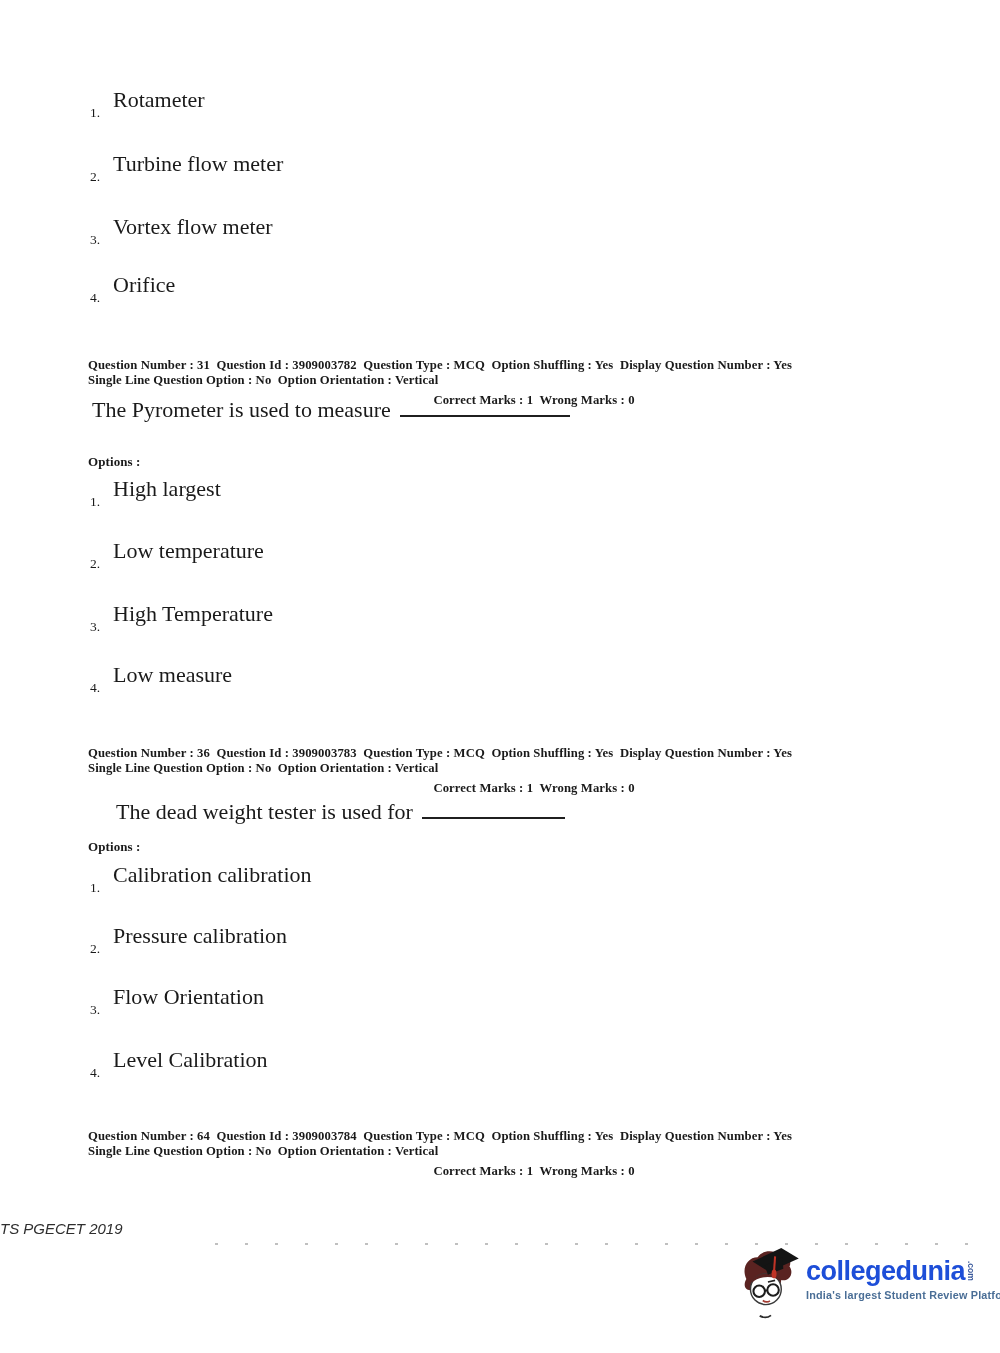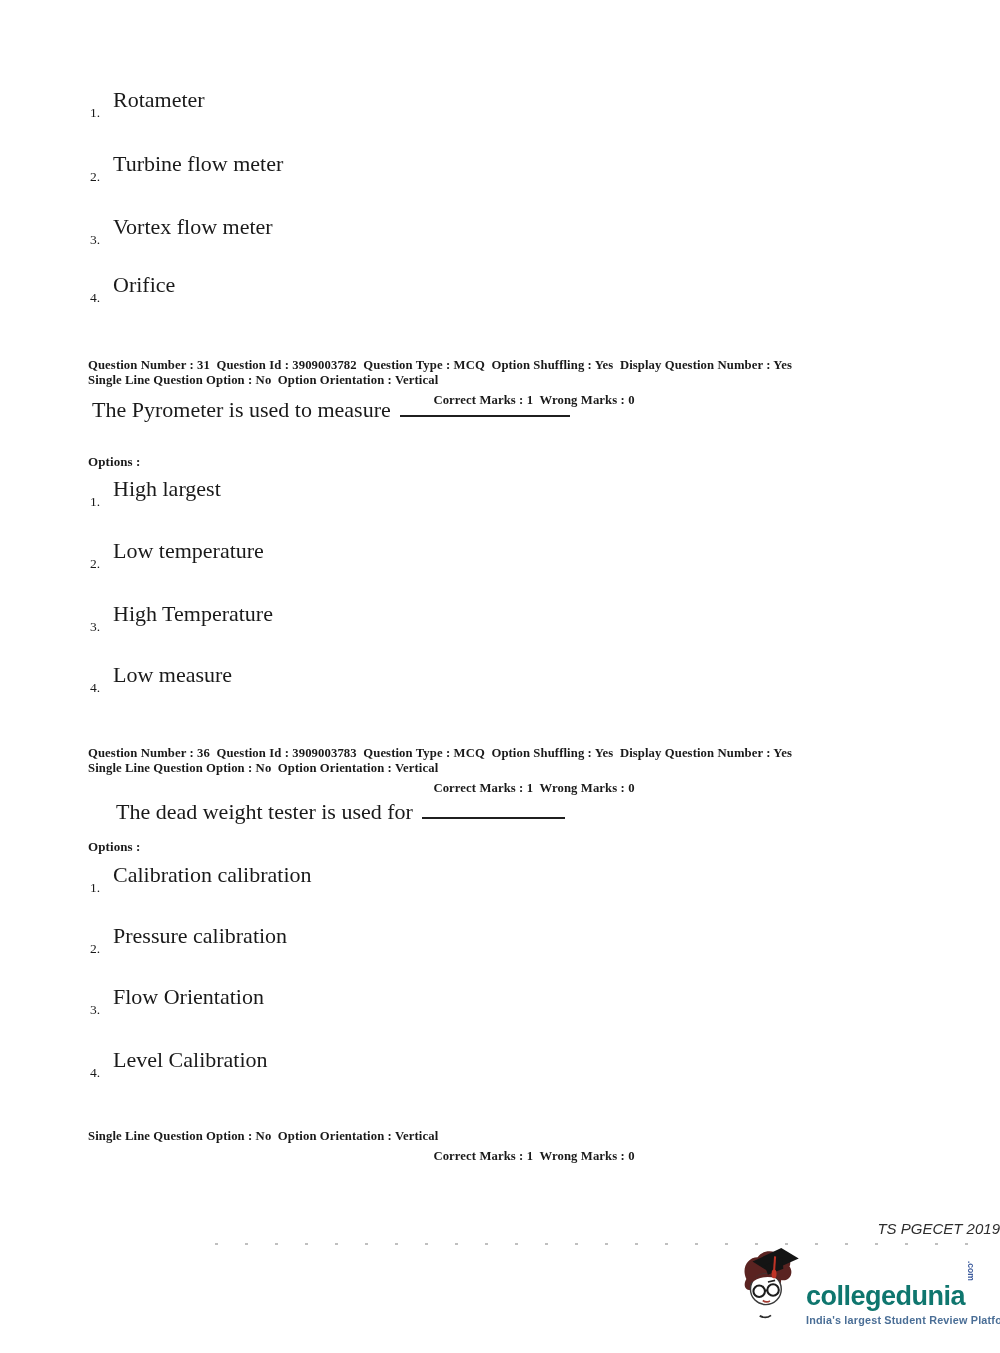--- a/index.html
+++ b/index.html
@@ -46,21 +46,21 @@
     margin-left:9px;
   }
   .opts-label{
     position:absolute;
     font-weight:bold;font-size:13px;line-height:1;
     letter-spacing:.1px;
   }
   
   .exam-title{
     position:absolute;left:0;right:0;top:1220px;
-    text-align:right;
+    text-align:left;
     font-family:"Liberation Sans", sans-serif;
     font-style:italic;
     font-size:15px;color:#2e2e2e;
   }
   .cutoff{
     position:absolute;top:1243px;left:215px;width:772px;height:2px;
     background:repeating-linear-gradient(90deg,#8b8b8b 0 3px,transparent 3px 30px);
     opacity:.55;
   }
   .logo{
@@ -155,20 +155,21 @@
         <span class="num">3.</span>
         <span class="lbl">Flow Orientation</span>
       </div>
     <div class="opt" style="top:302px;left:2px;">
         <span class="num">4.</span>
         <span class="lbl">Level Calibration</span>
       </div>
   </div>
 
   <div class="qblock" style="top:1129px;height:60px;">
+    <div class="meta-line">Question Number : 64  Question Id : 3909003784  Question Type : MCQ  Option Shuffling : Yes  Display Question Number : Yes</div>
     <div class="meta-line">Single Line Question Option : No  Option Orientation : Vertical</div>
     <div class="meta-line marks">Correct Marks : 1  Wrong Marks : 0</div>
   </div>
 
   <div class="exam-title">TS PGECET 2019</div>
   <div class="cutoff"></div>
 
   <div class="logo">
     <svg class="mascot" viewBox="0 0 60 74">
 
@@ -189,20 +190,20 @@
       <circle cx="18.5" cy="46" r="5.6" fill="none" stroke="#1d1d1d" stroke-width="2"></circle>
       <circle cx="32" cy="44.8" r="5.6" fill="none" stroke="#1d1d1d" stroke-width="2"></circle>
       <path d="M24 45.6 L26.5 45.2" stroke="#1d1d1d" stroke-width="1.8" fill="none"></path>
 
       <path d="M22 55 q3.5 2.6 7 .4" stroke="#a23a30" stroke-width="1.6" fill="none"></path>
 
       <path d="M19 70 q6 3.2 11 -0.5" stroke="#2c2c2c" stroke-width="1.8" fill="none"></path>
     </svg>
     <div class="logo-text">
       <div class="brand-row">
-        <span class="brand" style="color: #0f766e; margin-top: 25px;">collegedunia</span>
+        <span class="brand" style="color: #1d4ed8;">collegedunia</span>
         <span class="brand-suffix" style="color: rgb(59, 90, 156);">.com</span>
       </div>
       <div class="tagline" style="color: rgb(74, 110, 150);">India's largest Student Review Platform</div>
     </div>
   </div>
 
 </div>
 
 </body></html>

